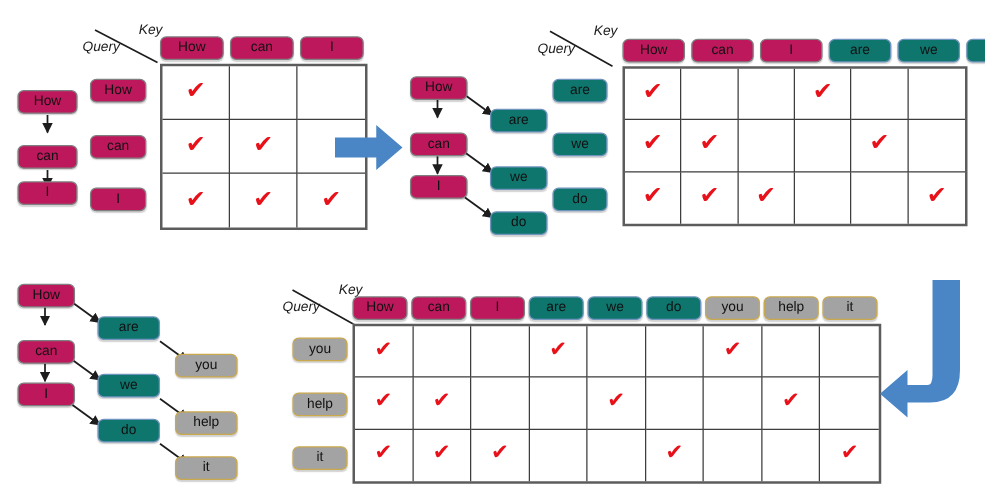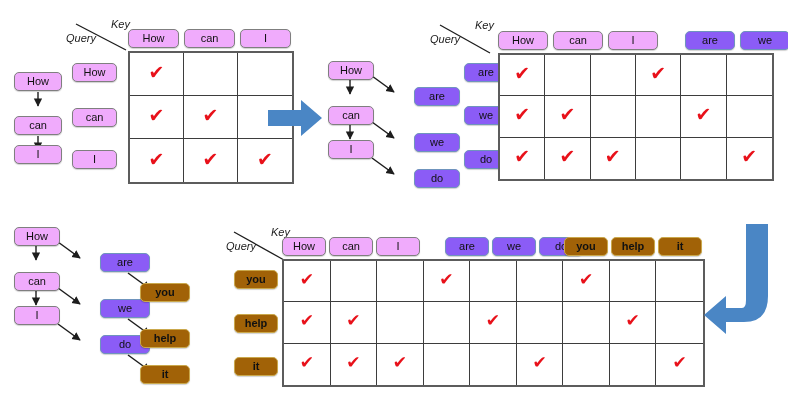--- a/index.html
+++ b/index.html
@@ -16,23 +16,23 @@
     box-sizing:border-box;
     height:19px;
     line-height:17px;
     text-align:center;
     border:1px solid #8a8a8a;
     border-radius:5px;
     font-size:11px;
     white-space:nowrap;
     box-shadow:0 1px 1px rgba(0,0,0,.18);
   }
-  .chip.gray{background:#f0abfc;border-color:#7f7f7f;color:#111;}
-  .chip.blue{background:#8b5cf6;border-color:#6f94bd;color:#111;margin-left:22px;}
-  .chip.yellow{background:#a16207;border-color:#caa84c;color:#111;font-weight:bold;}
+  .chip.gray{background:#be185d;border-color:#7f7f7f;color:#111;}
+  .chip.blue{background:#0f766e;border-color:#6f94bd;color:#111;}
+  .chip.yellow{background:#a3a3a3;border-color:#caa84c;color:#111;}
 
   
   .matrix{position:absolute;}
   .grid{
     position:absolute;
     border:2px solid #5c5c5c;
     box-sizing:border-box;
     background:#fff;
     display:grid;
   }

